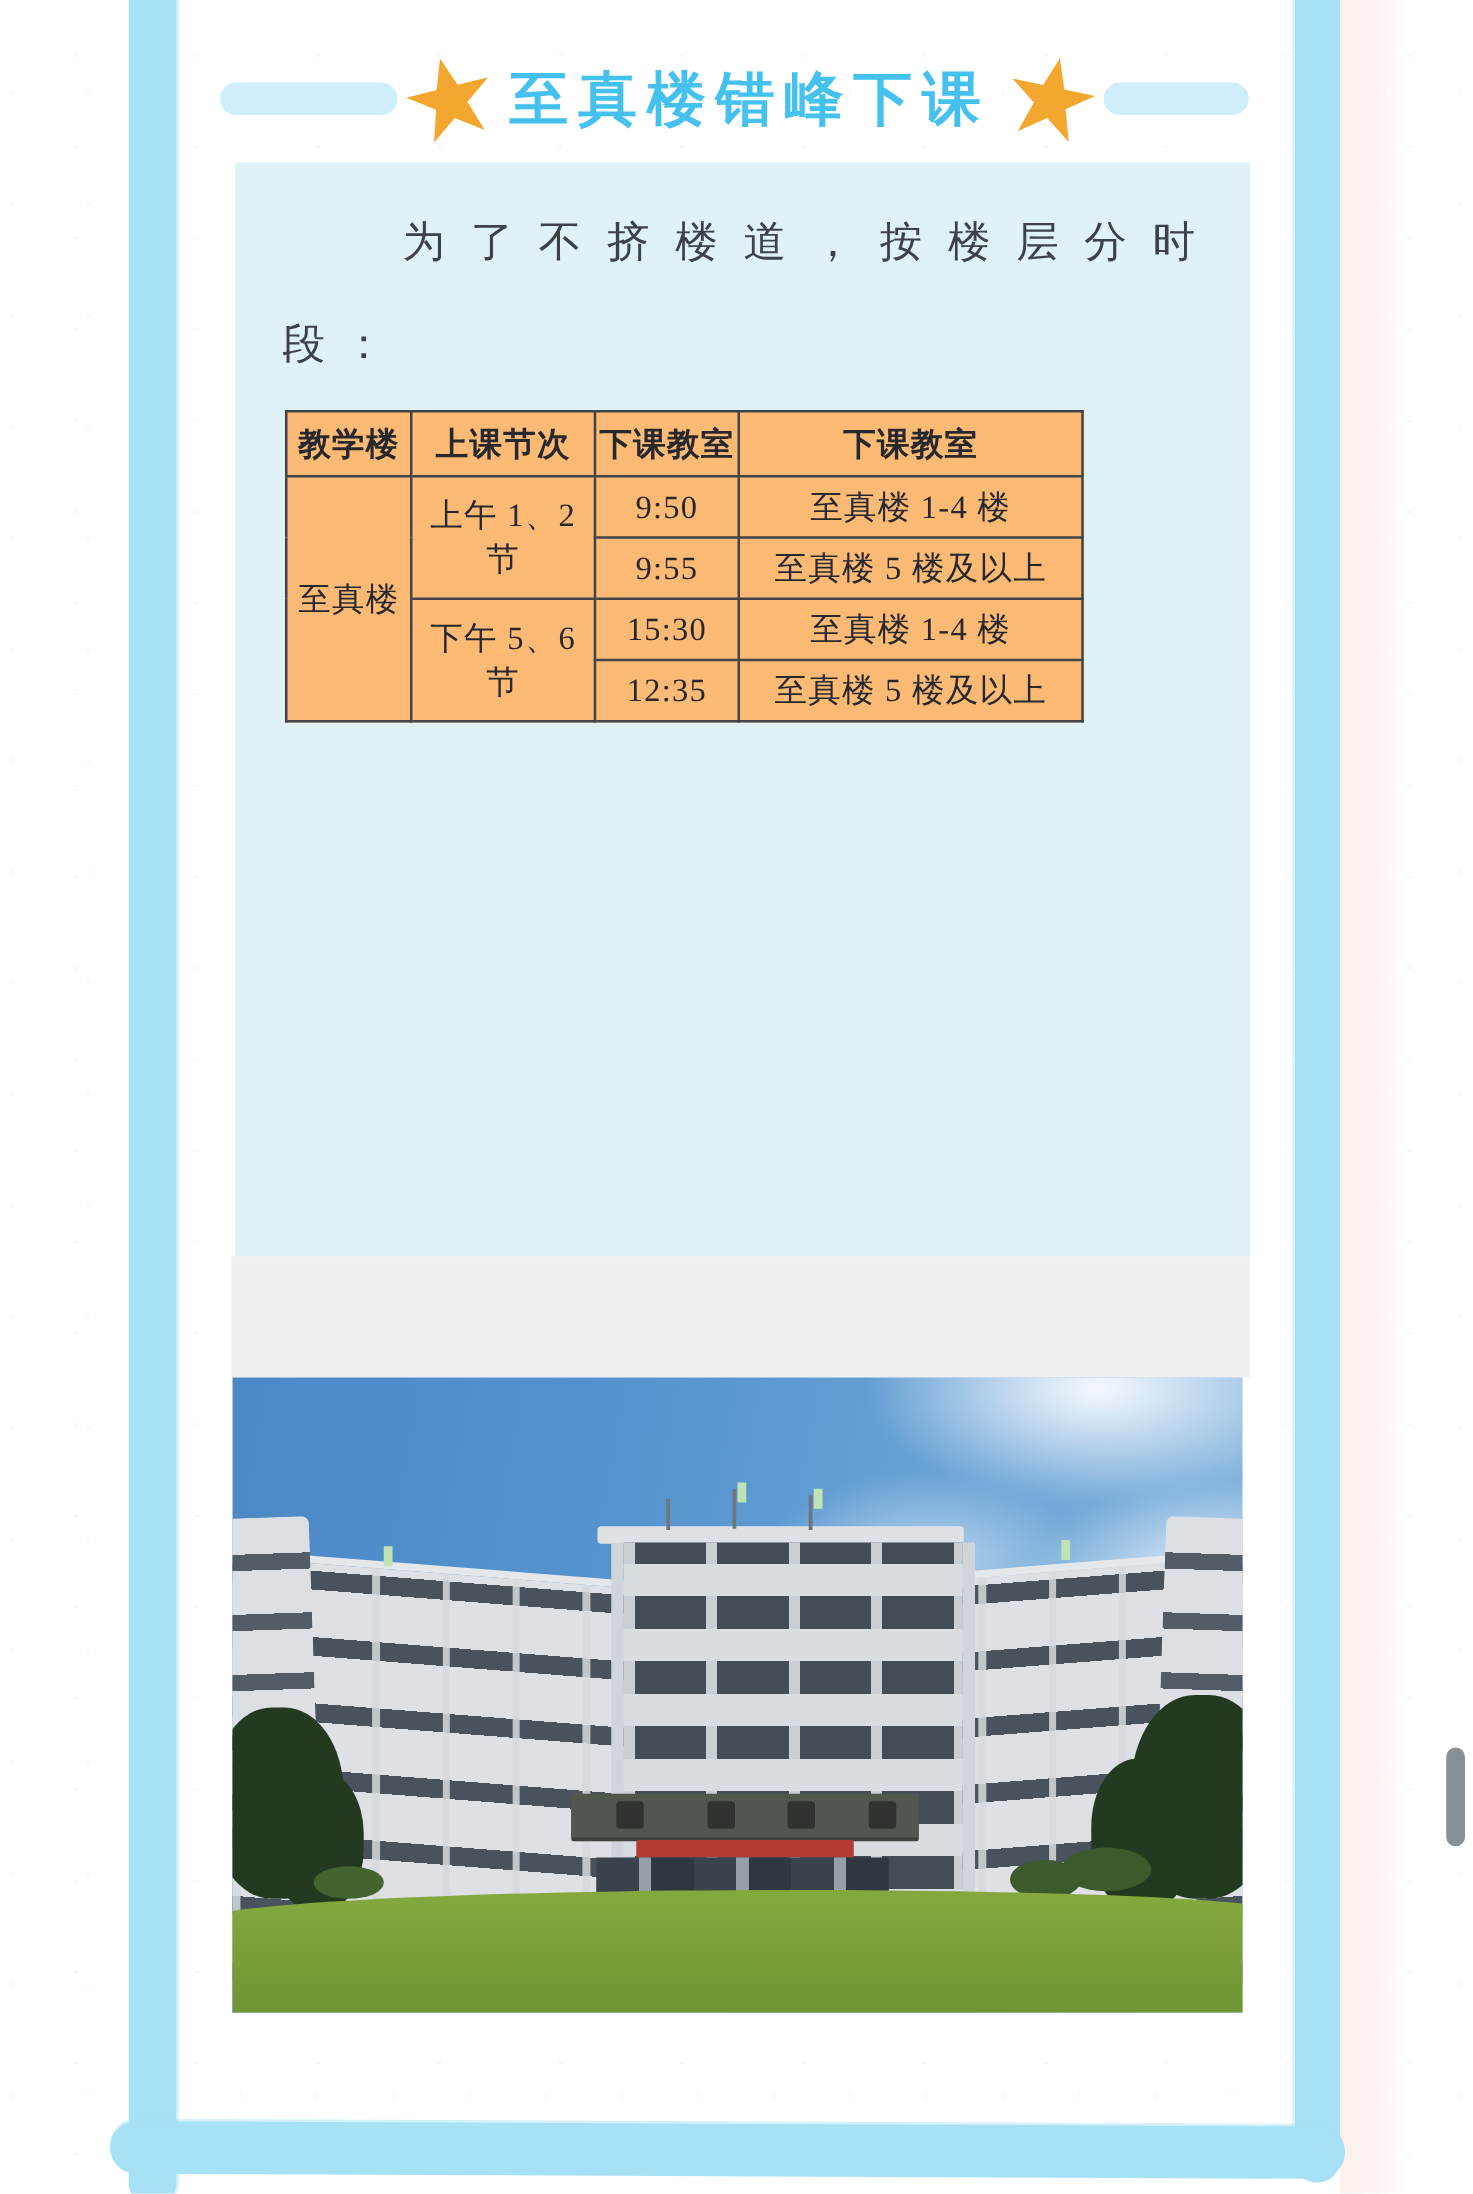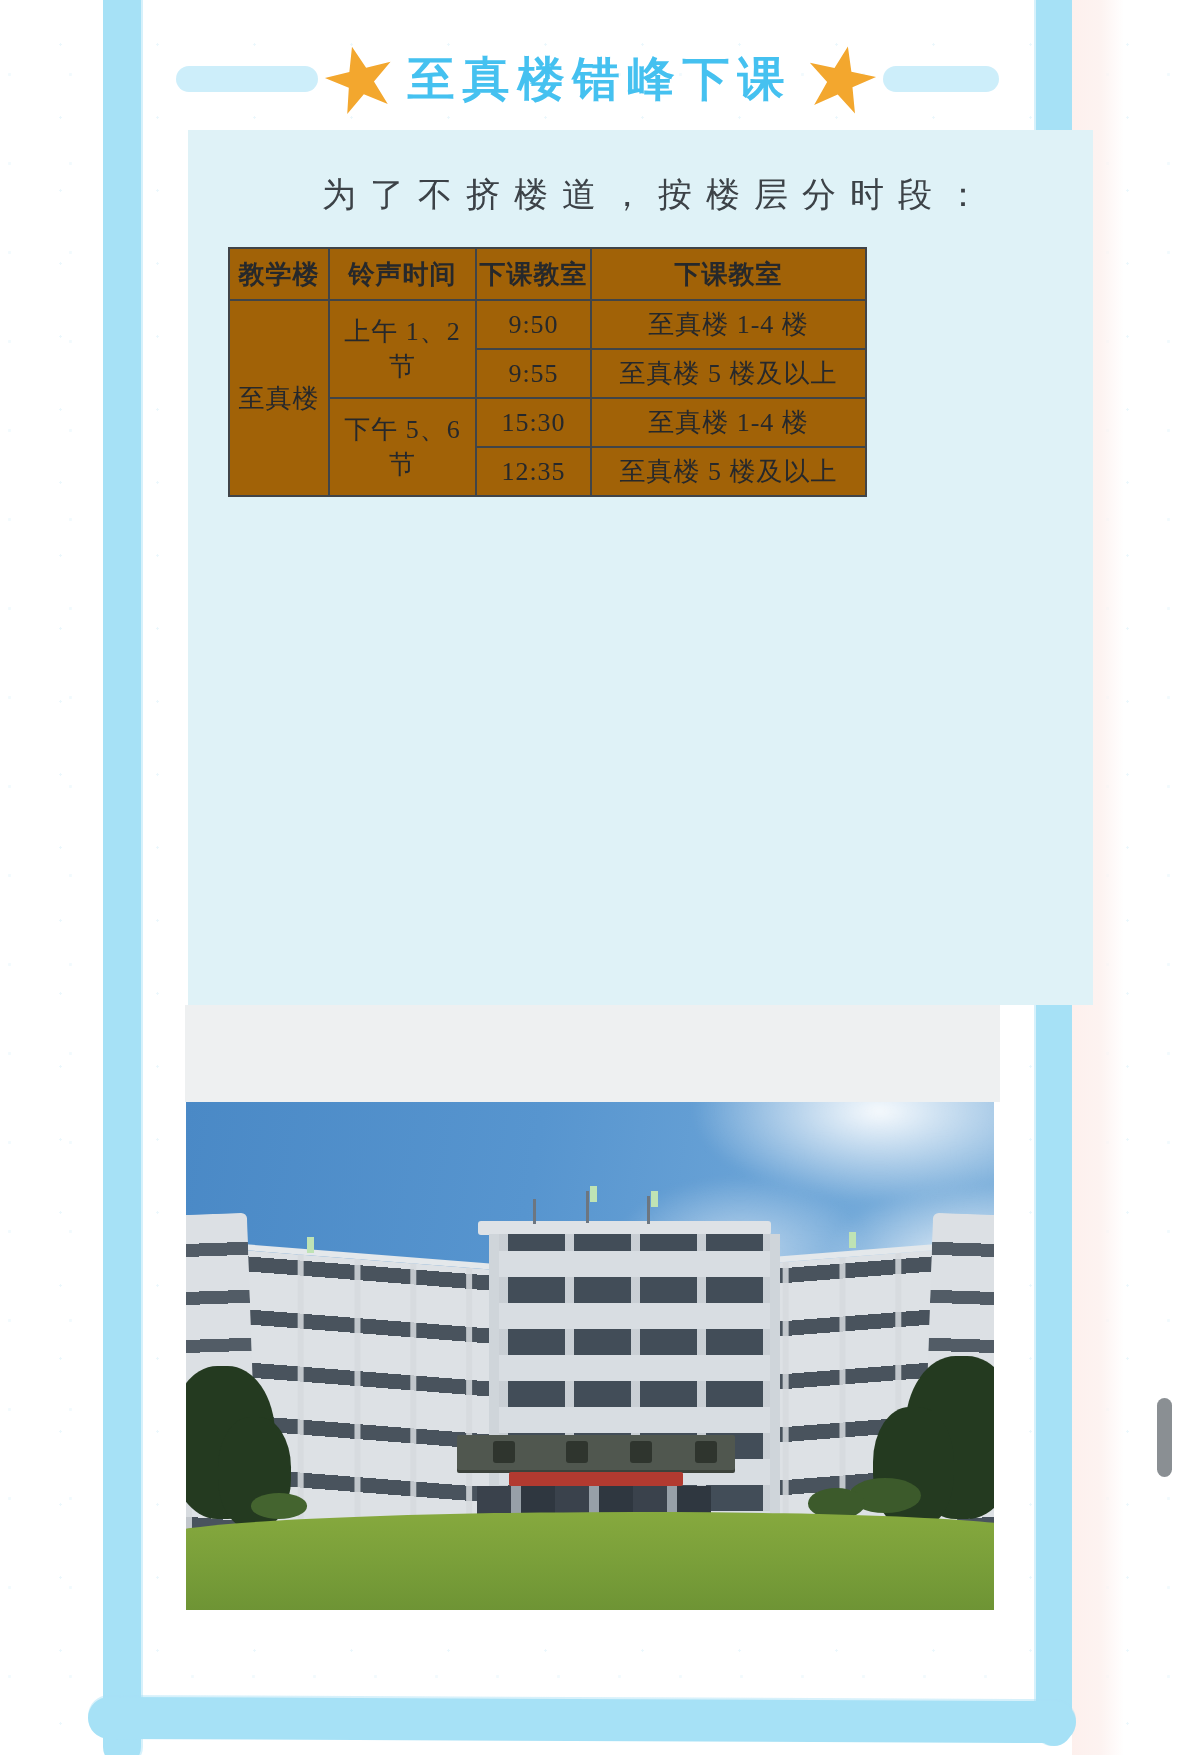--- a/index.html
+++ b/index.html
@@ -33,29 +33,29 @@
     display:flex;align-items:center;justify-content:center;}
   .deco-line{height:26px;border-radius:13px;background:#cdeefa;flex:0 0 142px;}
   .deco-line.right{flex-basis:116px;}
   .star{width:72px;height:74px;flex:0 0 auto;margin:0 6px;}
   .star svg{width:100%;height:100%;}
   .star.left svg{transform:rotate(-14deg);}
   .star.right svg{transform:rotate(12deg);}
   h1.title{margin:0 6px;font-size:47px;font-weight:bold;letter-spacing:8px;
     color:#45c1f0;white-space:nowrap;}
   
-  .panel{position:absolute;left:188px;top:130px;width:905px;height:875px;
+  .panel{position:absolute;left:188px;top:130px;width:812px;height:875px;
     background:#dff2f7;box-sizing:border-box;padding:24px 30px 0 38px;}
   .para{font-size:34px;line-height:81px;letter-spacing:14px;color:#3c4247;
     text-align:justify;margin:0;}
   .para.intro{text-indent:96px;margin-bottom:6px;}
   .para.note{text-indent:96px;margin-top:10px;}
   .para b{font-weight:bold;color:#2e3338;}
   
-  table.schedule{border-collapse:collapse;background:#a16207;margin:12px 0 0 2px;
+  table.schedule{border-collapse:collapse;background:#fdba74;margin:12px 0 0 2px;
     table-layout:fixed;width:637px;padding-left:38px;}
   table.schedule th,table.schedule td{
     border:2px solid #404448;text-align:center;vertical-align:middle;
     font-size:26px;color:#26282b;letter-spacing:1px;padding:0;}
   table.schedule th{font-weight:bold;height:50px;}
   table.schedule td{height:47px;font-weight:normal;font-family:Liberation Serif, serif;}
   .col-bld{width:100px;} .col-per{width:147px;} .col-time{width:115px;} .col-room{width:275px;}
   
   .gray-band{position:absolute;left:185px;top:1005px;width:815px;height:97px;background:#eef0f1;}
   
@@ -144,21 +144,21 @@
     <table class="schedule">
       <colgroup>
         <col class="col-bld">
           <col class="col-per">
           <col class="col-time">
           <col class="col-room">
       </colgroup>
       <thead>
         <tr>
           <th>教学楼</th>
-          <th>铃声时间</th>
+          <th>上课节次</th>
           <th>下课教室</th>
           <th>下课教室</th>
         </tr>
       </thead>
       <tbody>
         <tr>
           <td rowspan="4">至真楼</td>
           <td rowspan="2">上午 1、2 节</td>
           <td>9:50</td>
           <td>至真楼 1-4 楼</td>

